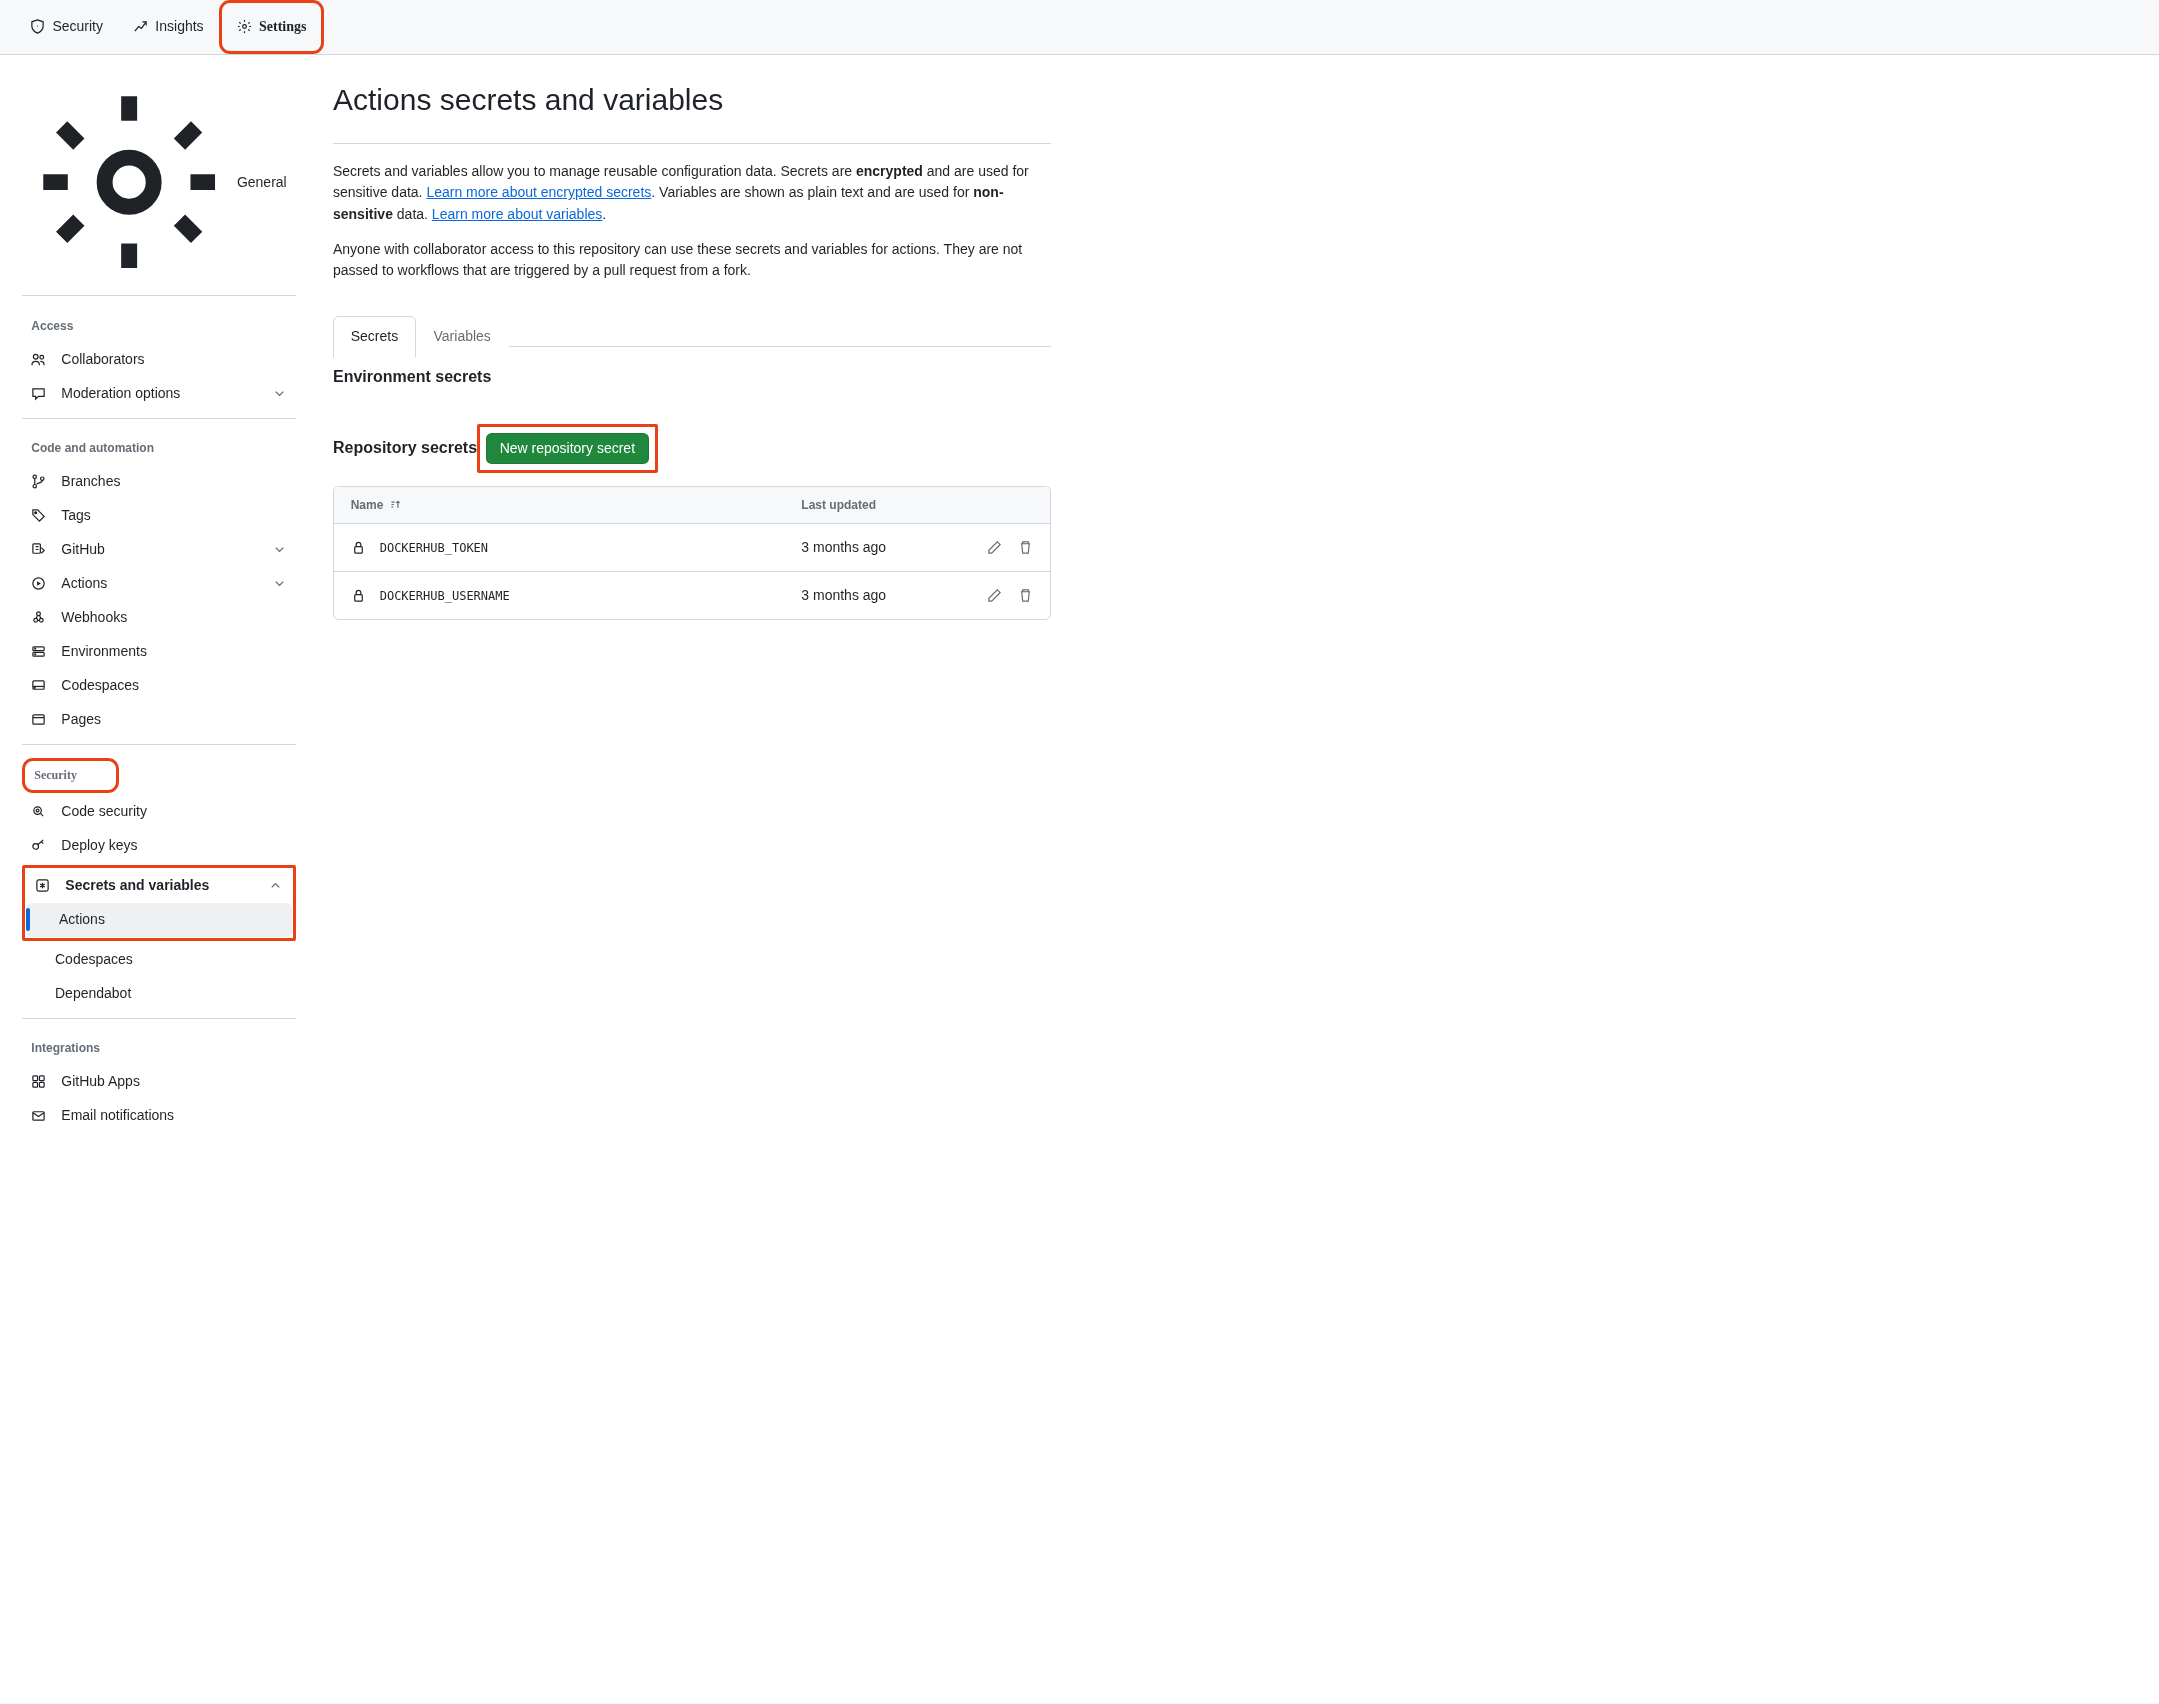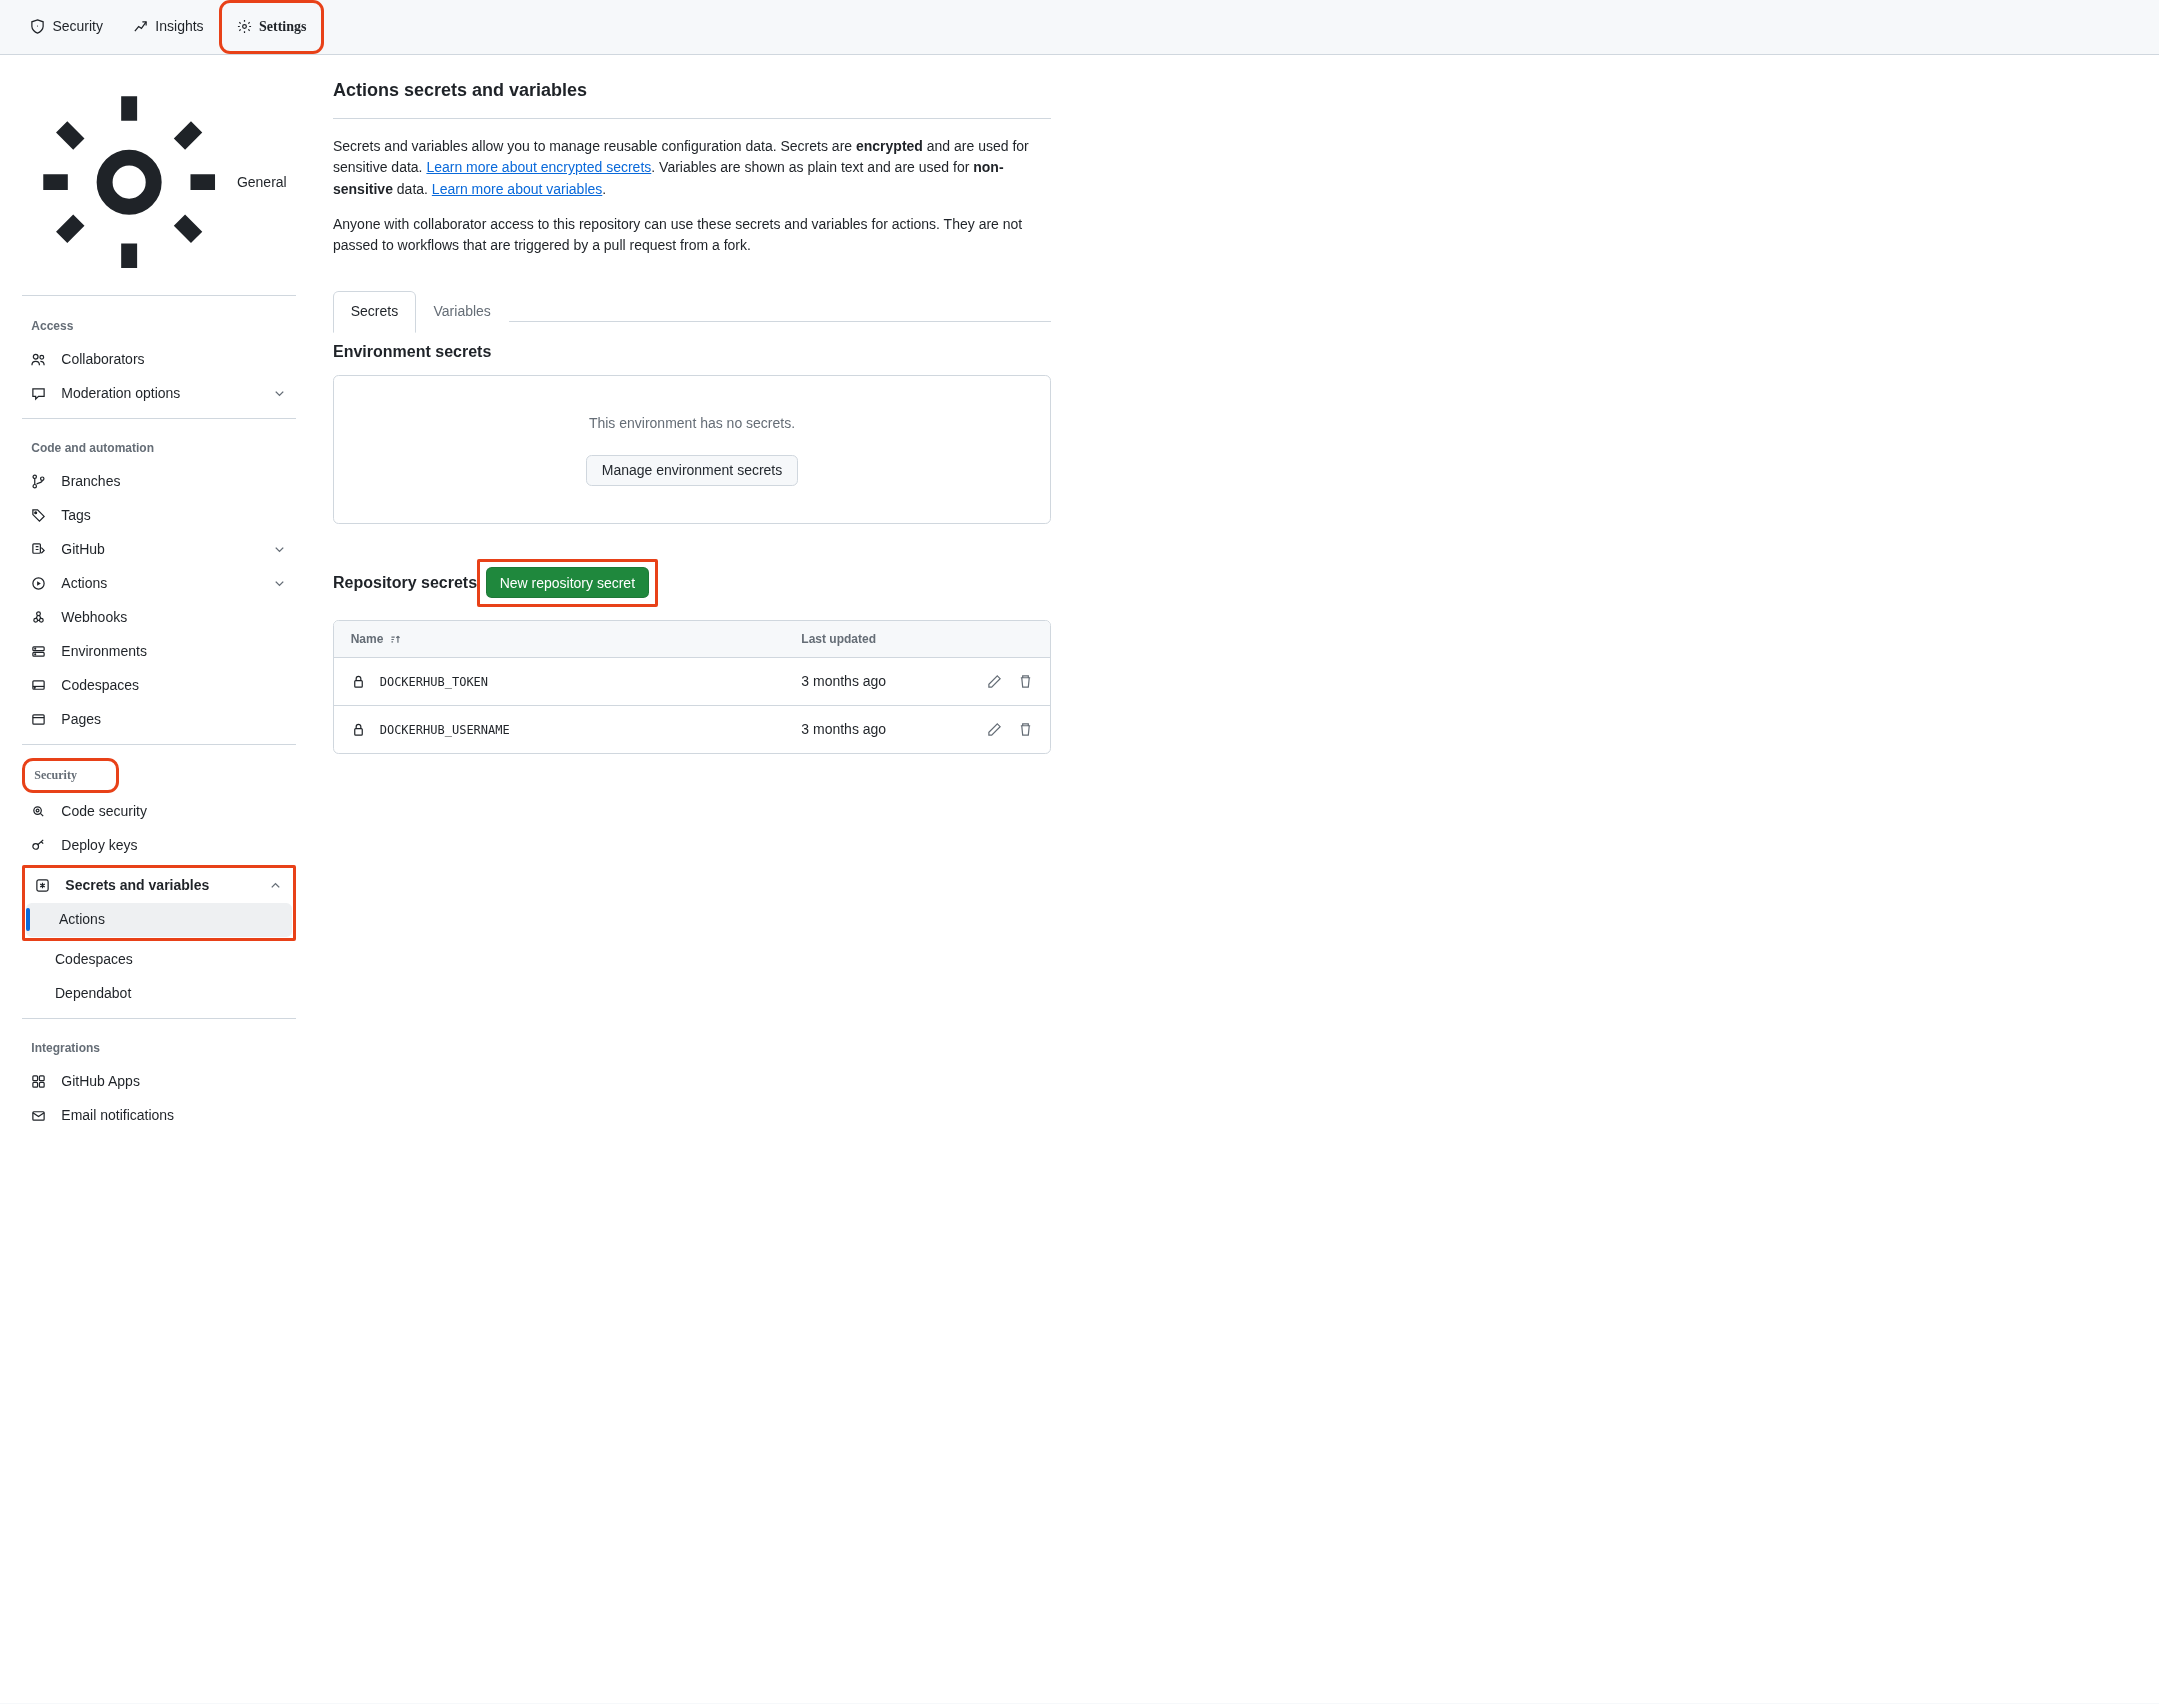--- a/index.html
+++ b/index.html
@@ -108,23 +108,23 @@
     .secrets-highlight {
       border: 3.7px solid #e84118;
       border-radius: 1.9px;
       padding: 1px;
       margin: 1.9px 0;
     }
     .secrets-highlight .sidebar-item { margin: 0; }
     
     
     .page-title {
-      font-size: 18px;
-      font-weight: 700;
-      padding-bottom: 14px;
+      font-size: 30px;
+      font-weight: 400;
+      padding-bottom: 21px;
       border-bottom: 0.9px solid #d0d7de;
       margin-bottom: 16.7px;
     }
     .description {
       font-size: 14px;
       margin-bottom: 13px;
       line-height: 1.55;
     }
     .description a { color: #0969da; text-decoration: underline; }
     .description strong { font-weight: 600; }
@@ -431,24 +431,20 @@
       <span>Secrets and variables allow you to manage reusable configuration data. Secrets are </span><strong>encrypted</strong><span> and are used for sensitive data. </span><a href="#">Learn more about encrypted secrets</a><span>. Variables are shown as plain text and are used for </span><strong>non-sensitive</strong><span> data. </span><a href="#">Learn more about variables</a><span>.</span>
     </p>
     <p class="description">Anyone with collaborator access to this repository can use these secrets and variables for actions. They are not passed to workflows that are triggered by a pull request from a fork.</p>
 
     <div class="tabs">
       <div class="tab active">Secrets</div>
       <div class="tab">Variables</div>
     </div>
 
     <h2 class="section-title">Environment secrets</h2>
-    <div class="env-box">
-      <div class="env-empty-text">This environment has no secrets.</div>
-      <button class="btn-default">Manage environment secrets</button>
-    </div>
 
     <div class="repo-secrets-header">
       <h2 class="section-title" style="margin:0">Repository secrets</h2>
       <div class="new-secret-highlight">
         <button class="btn-primary">New repository secret</button>
       </div>
     </div>
 
     <div class="secrets-table">
       <div class="table-head">

